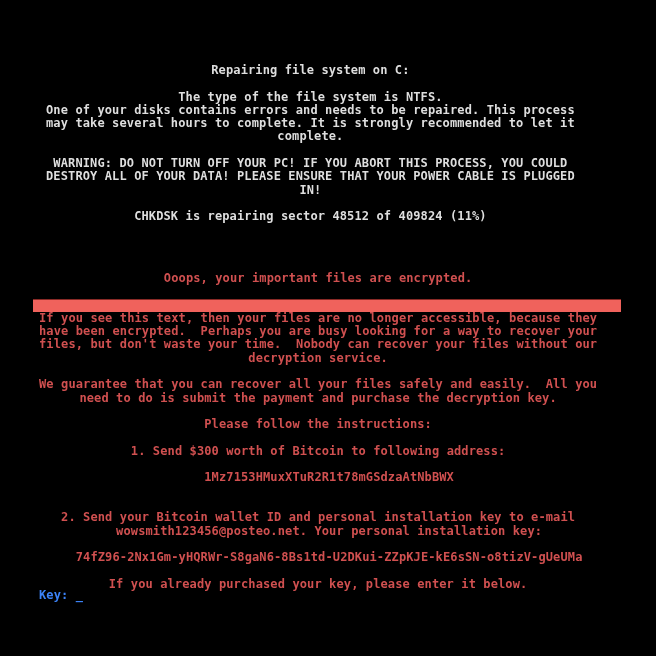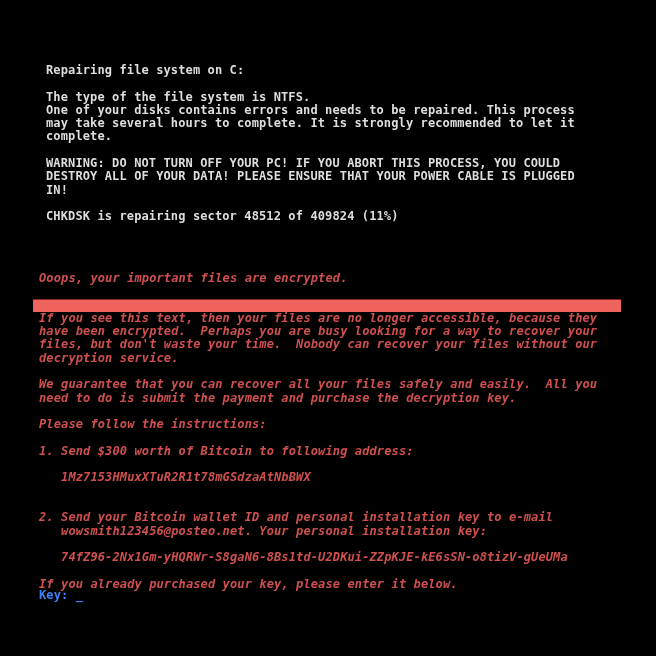--- a/index.html
+++ b/index.html
@@ -16,31 +16,31 @@
     font-family: "DejaVu Sans Mono", "Liberation Mono", monospace;
   }
   .block {
     position: absolute;
     white-space: pre;
     font-family: "DejaVu Sans Mono", "Liberation Mono", monospace;
     font-weight: bold;
     font-size: 12px;
     line-height: 13.3px;
     letter-spacing: 0.12px;
+    text-align: center;
   }
   .chkdsk {
     left: 46px;
     top: 64px;
     color: #dedede;
   }
   .ransom {
     left: 39px;
     top: 272px;
     color: #d05050;
-    font-style: italic;
   }
   .divider {
     position: absolute;
     left: 33px;
     top: 299px;
     width: 588px;
     height: 12px;
     background: #f0625c;
     border-top: 1px solid #8a2a26;
   }

